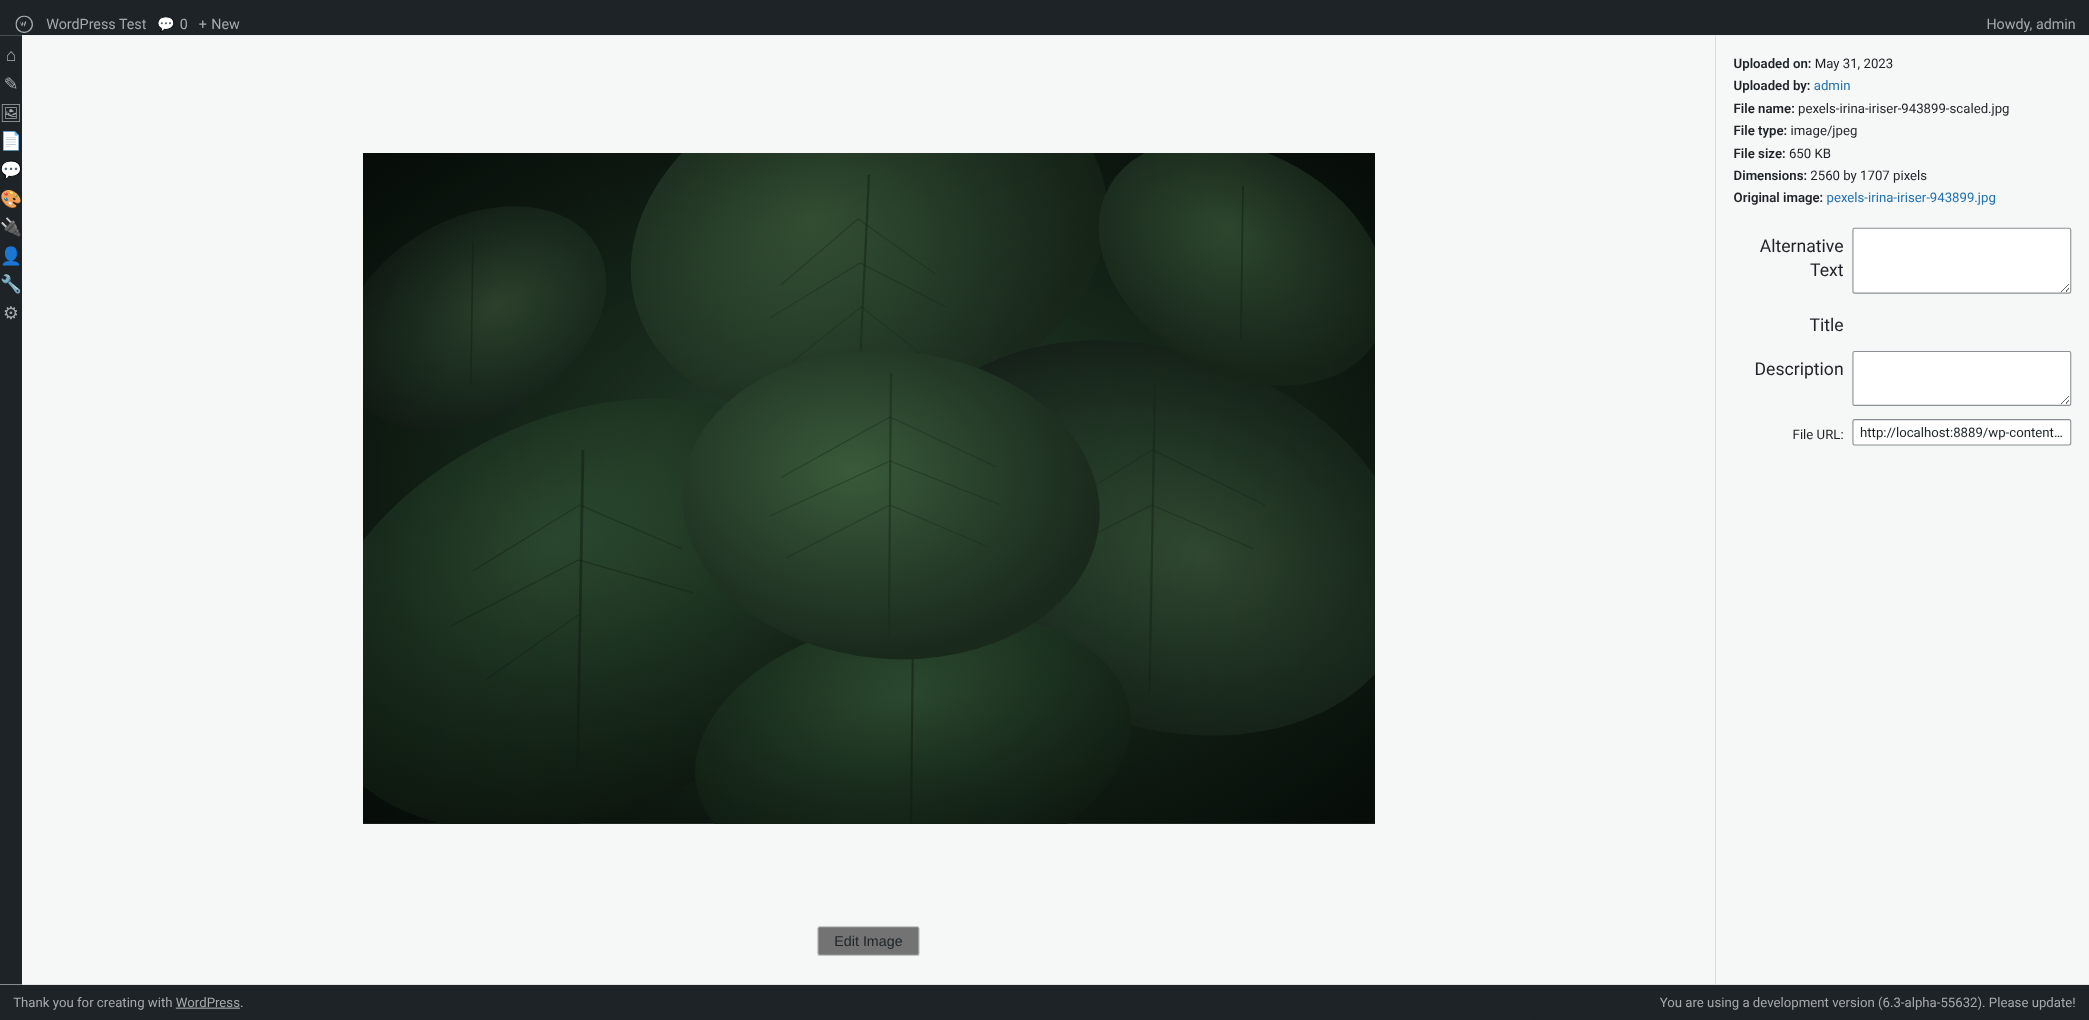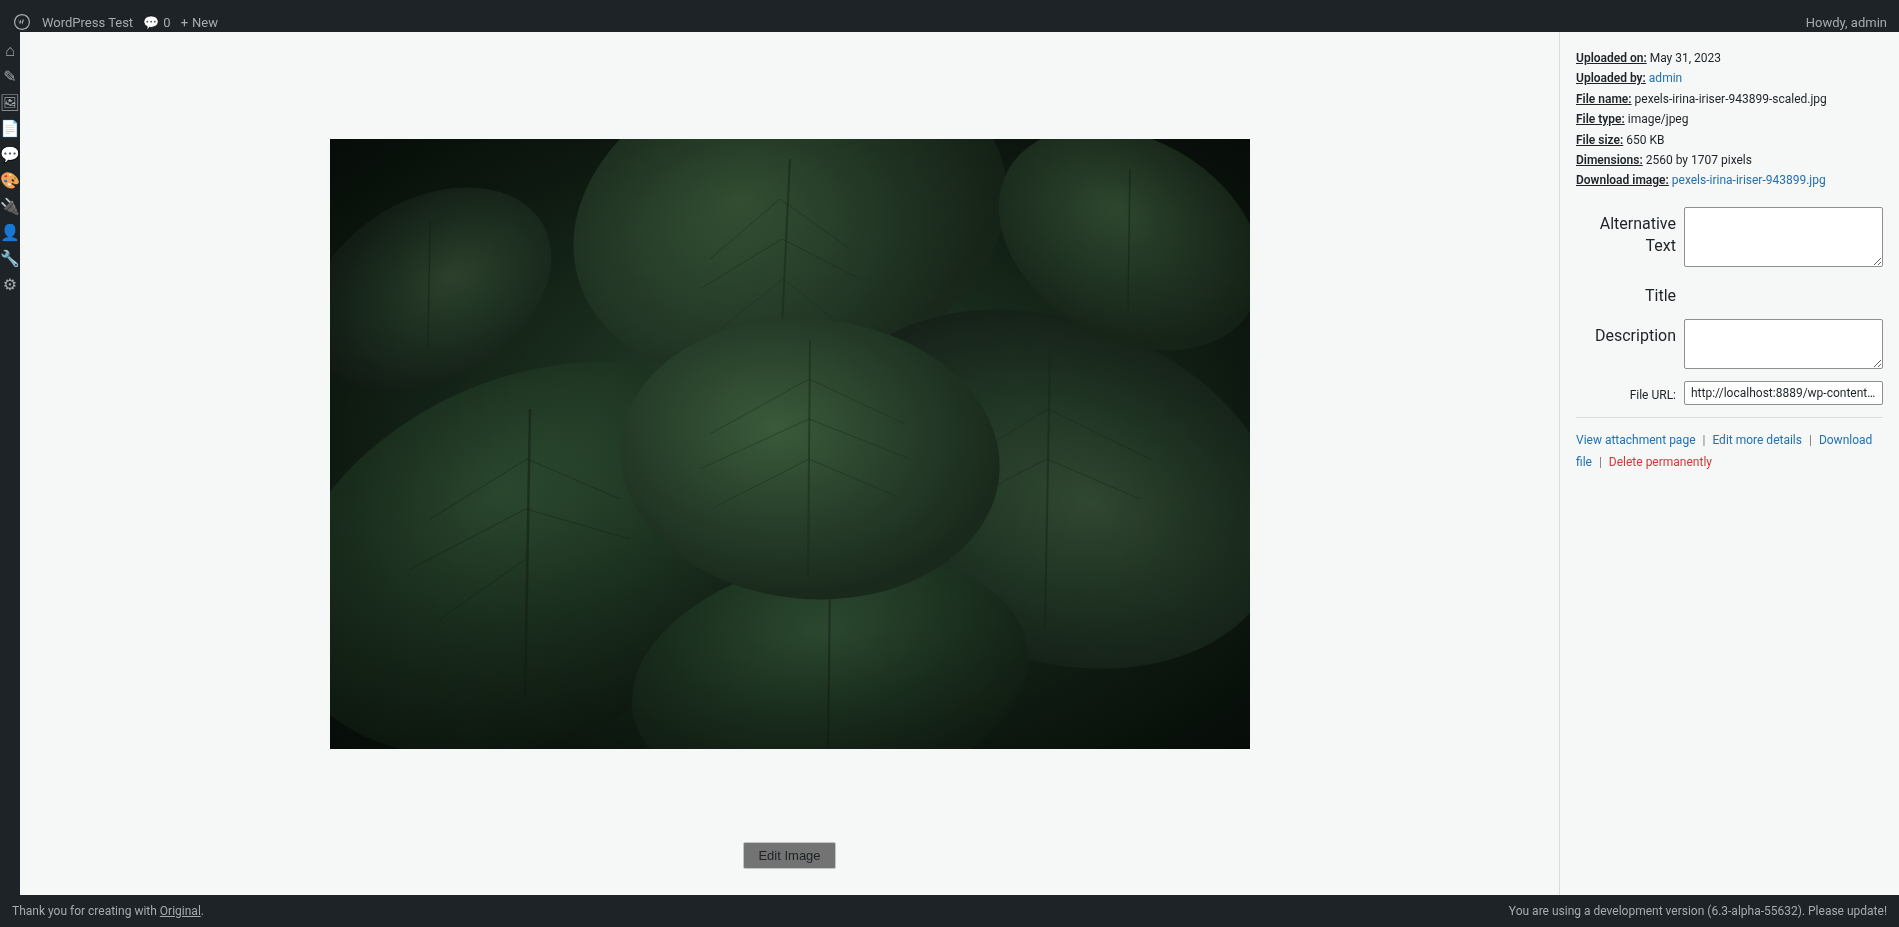--- a/index.html
+++ b/index.html
@@ -192,21 +192,20 @@
 
     
     .file-meta {
       margin-bottom: 16px;
       font-size: 12px;
       color: #1d2327;
       line-height: 1.7;
     }
     .file-meta strong {
       font-weight: 600;
-      text-decoration: underline;
     }
     .file-meta a {
       color: #2271b1;
       text-decoration: none;
     }
 
     
     .form-row {
       display: flex;
       align-items: flex-start;
@@ -509,21 +508,21 @@
           </div>
           <div>
             <strong>File size:</strong>
             <span>650 KB</span>
           </div>
           <div>
             <strong>Dimensions:</strong>
             <span>2560 by 1707 pixels</span>
           </div>
           <div>
-            <strong>Download image:</strong>
+            <strong>Original image:</strong>
             <a href="#">pexels-irina-iriser-943899.jpg</a>
           </div>
         </div>
 
         <div class="form-row">
           <label class="form-label">Alternative Text</label>
           <div class="form-control-wrap">
             <textarea class="alt-text-area" style=""></textarea>
           </div>
         </div>
@@ -539,35 +538,26 @@
             <textarea class="description-area" style=""></textarea>
           </div>
         </div>
 
         <div class="file-url-row">
           <label class="file-url-label">File URL:</label>
           <input type="text" class="file-url-input" readonly="" value="http://localhost:8889/wp-content/uploads/2023/05/pexels-irin" style="">
         </div>
 
 
-        <div class="action-links">
-          <a href="#">View attachment page</a>
-          <span class="sep">|</span>
-          <a href="#">Edit more details</a>
-          <span class="sep">|</span>
-          <a href="#">Download file</a>
-          <span class="sep">|</span>
-          <a href="#" class="delete-link">Delete permanently</a>
-        </div>
 
       </div>
     </div>
 
   </div>
 </div>
 
 <div class="bottom-bar">
   <span>
     <span>Thank you for creating with</span>
-    <a href="#">Original</a>.
+    <a href="#">WordPress</a>.
   </span>
   <span class="bottom-bar-right">You are using a development version (6.3-alpha-55632). Please update!</span>
 </div>
 
 </body></html>

